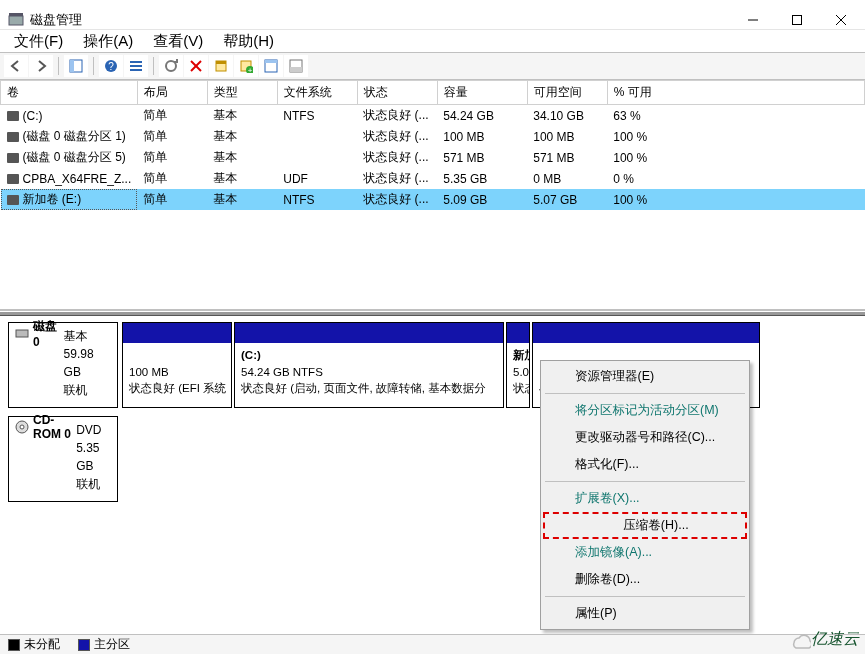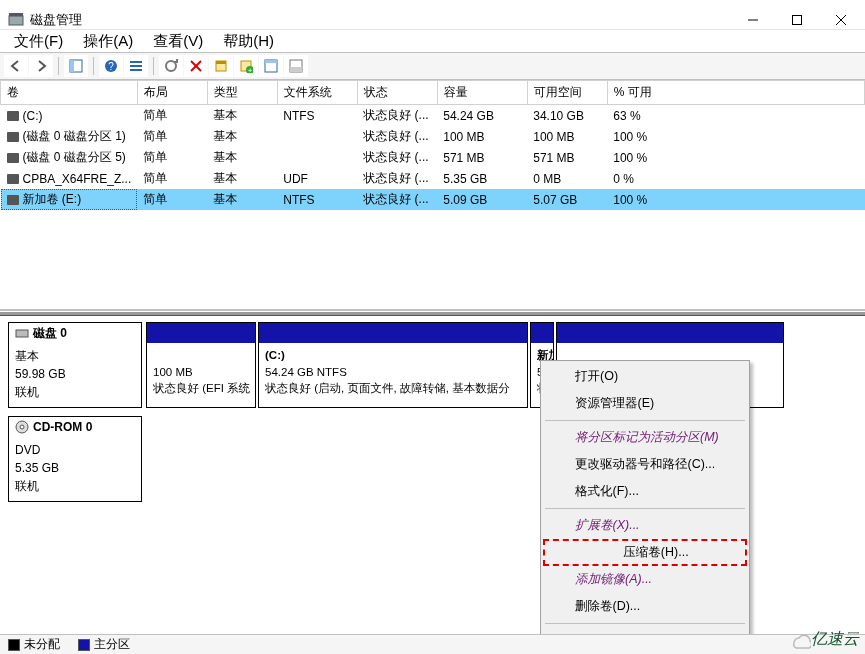--- a/index.html
+++ b/index.html
@@ -30,33 +30,33 @@
   tr.selected td:first-child { outline: 1px dotted #555; outline-offset: -1px; }
   
   .vol-icon { width: 12px; height: 10px; display: inline-block; background: #555; margin-right: 4px; vertical-align: middle; border-radius: 1px;}
   
   
   .splitter { height: 5px; background: #999; cursor: row-resize; border-top:1px solid #fff; border-bottom:1px solid #555;}
   
   
   .diskpanel { padding: 6px 8px; }
   .diskrow { display: flex; margin-bottom: 8px; height: 86px; }
-  .diskinfo { width: 134px; border: 1px solid #000; background: linear-gradient(#fff 0 22px, #fff 22px); padding: 0 6px; display:flex; flex-direction:column; }
+  .diskinfo { width: 110px; border: 1px solid #000; background: linear-gradient(#fff 0 22px, #fff 22px); padding: 0 6px; display:flex; flex-direction:row; }
   .diskinfo-title { background:#fff; height:20px; display:flex; align-items:center; gap:4px; font-weight:700;}
   .diskinfo-body { padding-top:4px; line-height:1.5;}
   .partrow { flex:1; display:flex; gap:2px; margin-left:4px;}
   .part { border:1px solid #000; display:flex; flex-direction:column; overflow:hidden; }
   .part-top { height:20px; background:#1313a9; }
   .part-body { flex:1; padding:4px 6px; line-height:1.45; font-size:11.5px; white-space:nowrap; overflow:hidden;}
   .part-body b { font-weight:700; }
   
   
   .ctxmenu { position:absolute; left:540px; top:360px; width:210px; background:#f0f0f0; border:1px solid #a0a0a0; box-shadow:3px 3px 3px rgba(0,0,0,0.25); padding:2px;}
   .ctxmenu-item { padding:5px 10px 5px 32px; font-size:12.5px; cursor:default; }
-  .ctxmenu-item.disabled { color:#701a75;font-style:italic; }
+  .ctxmenu-item.disabled { color:#0f766e; }
   .ctxmenu-sep { height:1px; background:#c0c0c0; margin:3px 2px; }
   .ctxmenu .highlight { outline:2px dashed #d00; outline-offset:-2px;text-align:center;}
   
   
   .legend { position:absolute; left:0; bottom:0; width:100%; height:20px; border-top:1px solid #c0c0c0; display:flex; align-items:center; padding:0 8px; gap:18px; background:#f5f5f5;}
   .swatch { width:12px; height:12px; display:inline-block; border:1px solid #555; margin-right:4px; vertical-align:middle;}
   
   
   .watermark { position:absolute; right:6px; bottom:4px; font-size:16px; color:#14532d; display:flex; align-items:center; font-style:italic;}
   
@@ -296,21 +296,20 @@
       <div class="diskinfo-body">
         <div>DVD</div>
         <div>5.35 GB</div>
         <div>联机</div>
       </div>
     </div>
   </div>
 </div>
 
 <div class="ctxmenu" id="ctxmenu">
-    <div class="ctxmenu-item">打开(O)</div>
     <div class="ctxmenu-item">资源管理器(E)</div>
     <div class="ctxmenu-sep"></div>
     <div class="ctxmenu-item disabled">将分区标记为活动分区(M)</div>
     <div class="ctxmenu-item">更改驱动器号和路径(C)...</div>
     <div class="ctxmenu-item">格式化(F)...</div>
     <div class="ctxmenu-sep"></div>
     <div class="ctxmenu-item disabled">扩展卷(X)...</div>
     <div class="ctxmenu-item highlight">压缩卷(H)...</div>
     <div class="ctxmenu-item disabled">添加镜像(A)...</div>
     <div class="ctxmenu-item">删除卷(D)...</div>

